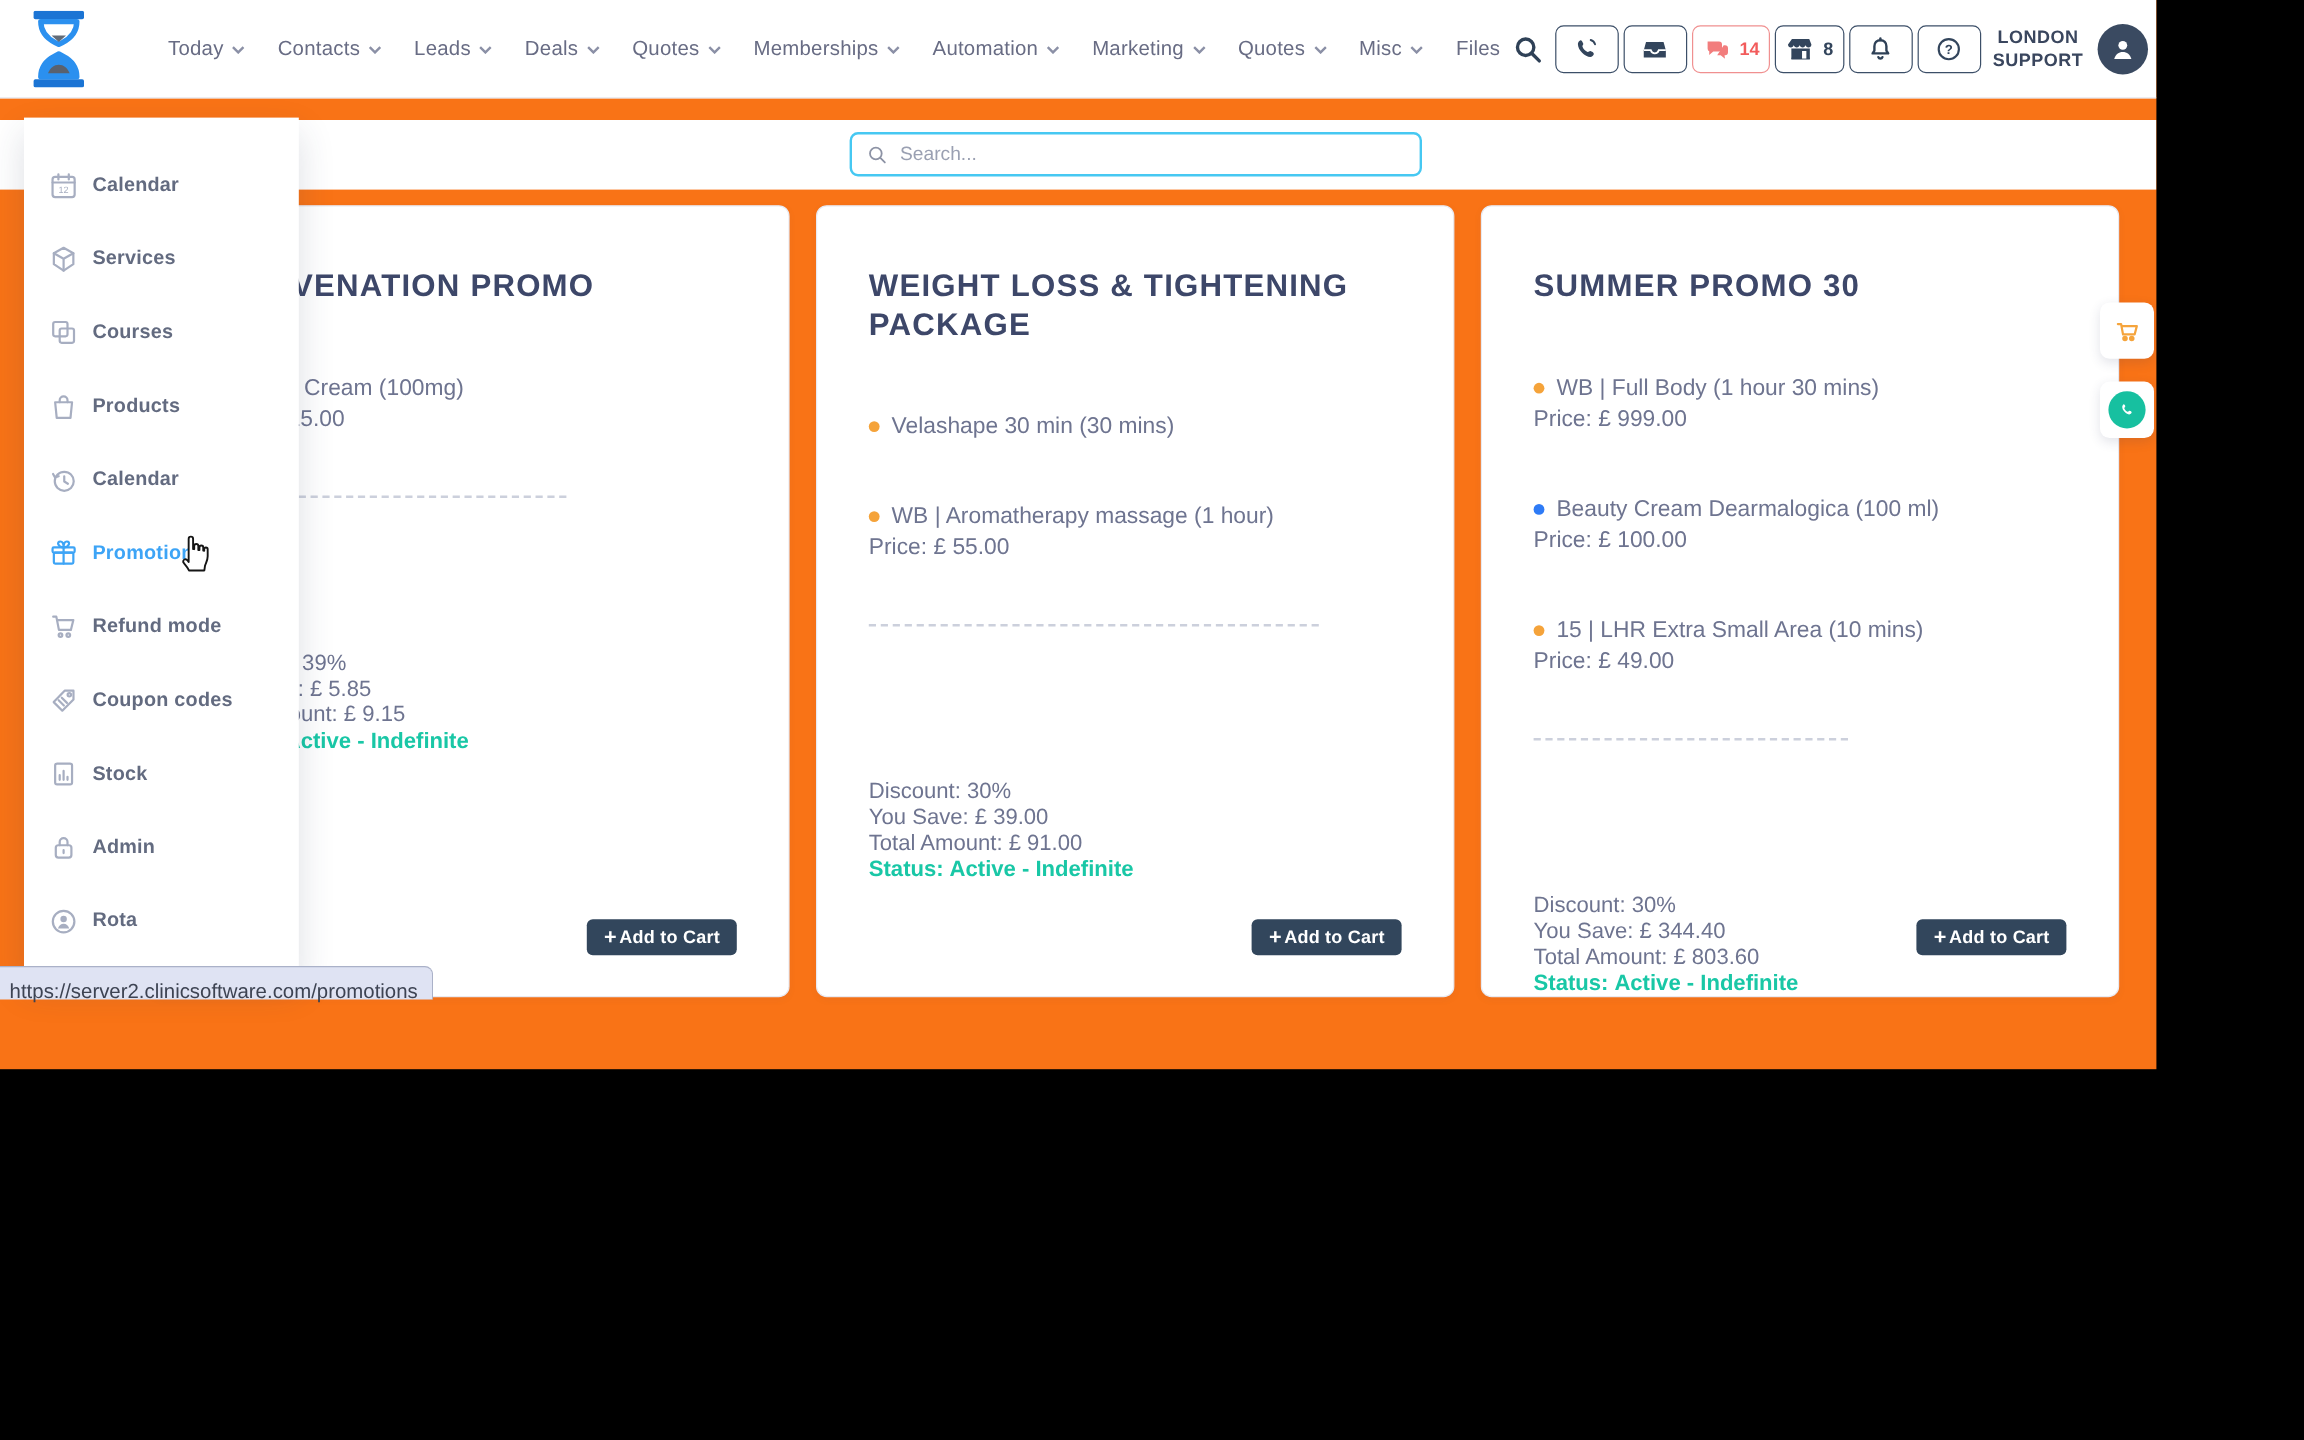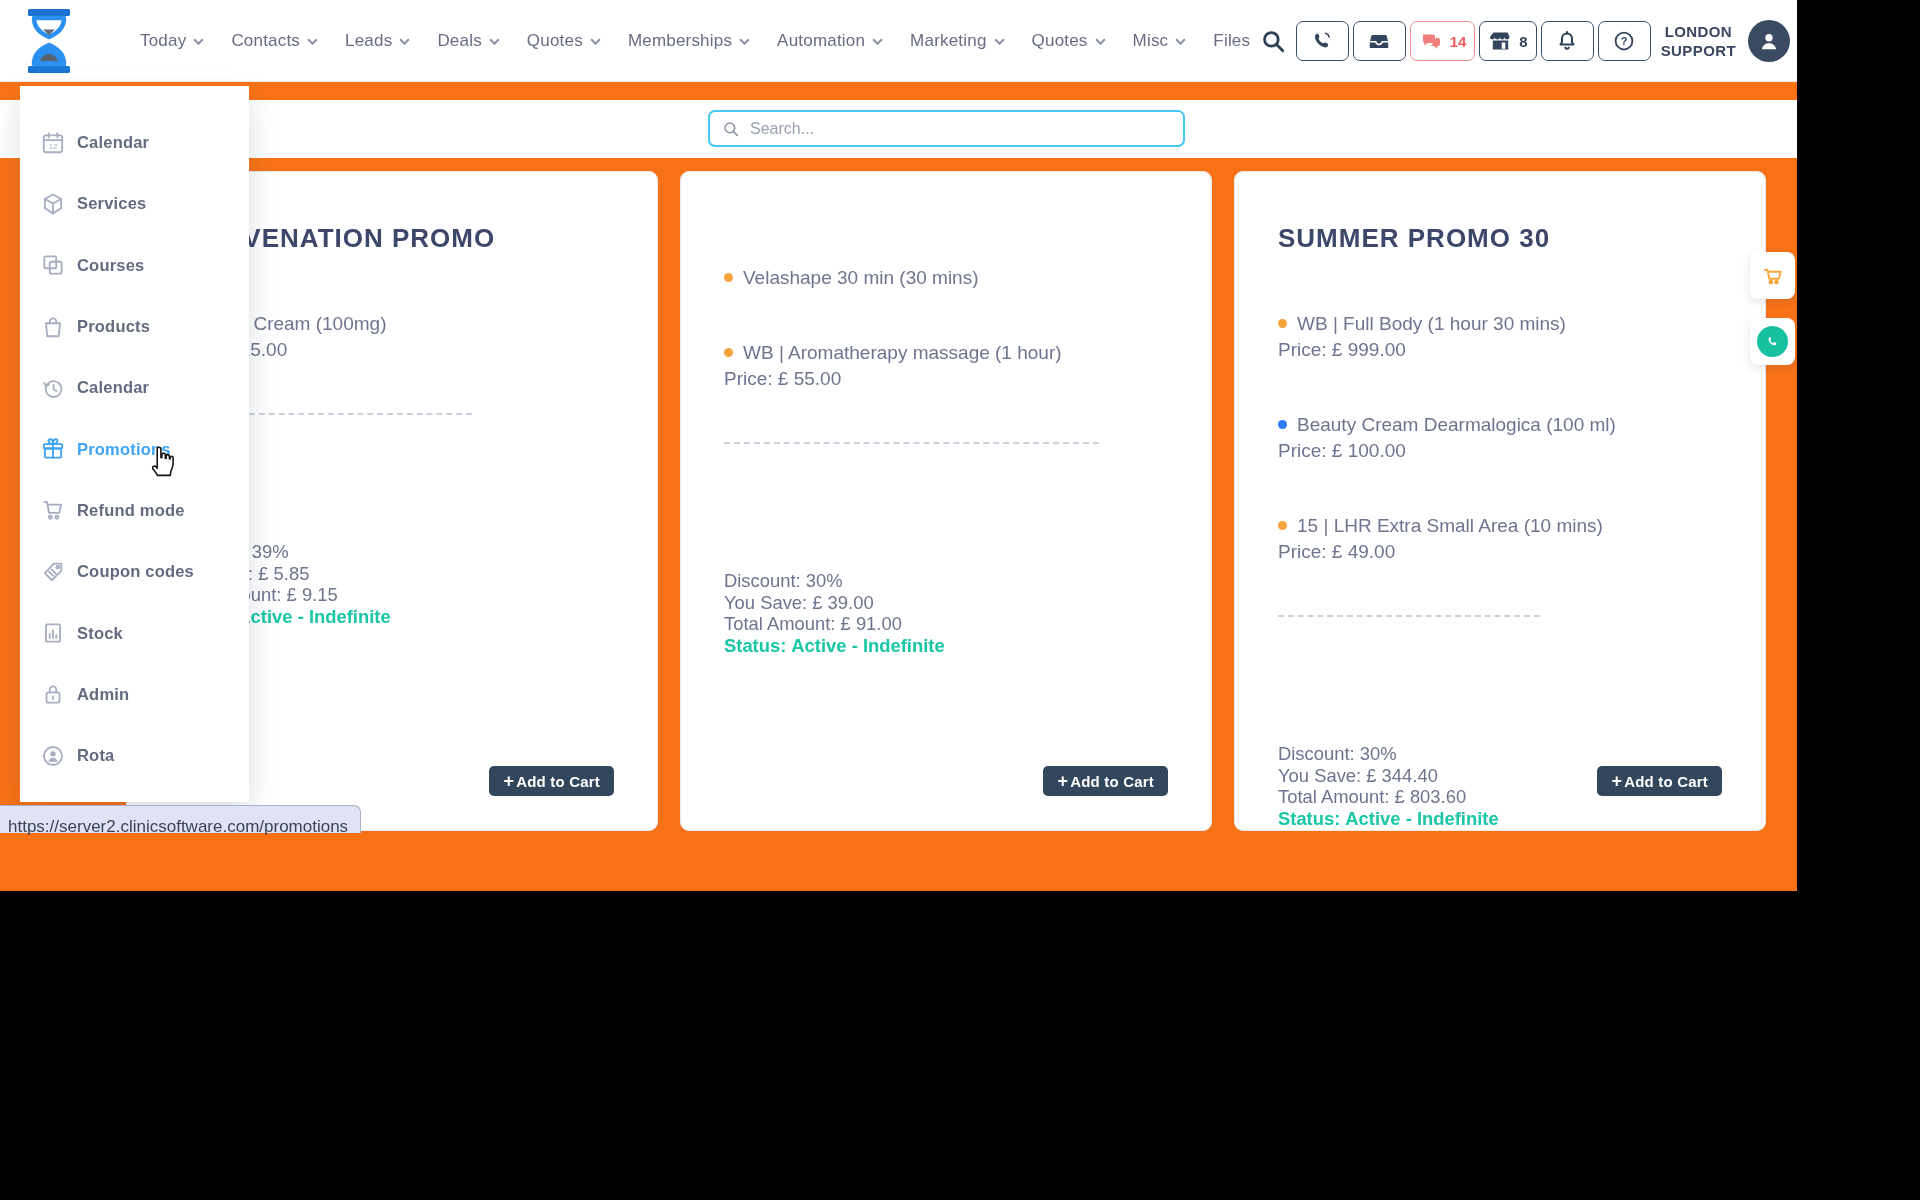--- a/index.html
+++ b/index.html
@@ -30,21 +30,21 @@
 
   
   .toolband { position:absolute; left:0; top:100px; width:1797px; height:58px; background:#fff; z-index:5; }
   .searchwrap { position:absolute; left:708px; top:10px; width:477px; height:37px;
     border:2px solid #46c8f2; border-radius:7px; background:#fff; display:flex; align-items:center; padding:16px 12px; }
   .searchwrap input { border:none; outline:none; flex:1; font-size:16px; color:#4a5165;
     font-family:"Liberation Sans", sans-serif; margin-left:10px; background:transparent; }
   .searchwrap input::placeholder { color:#9aa0b2; }
 
   
-  .sidebar { position:absolute; left:20px; top:86px; width:229px; height:716px; background:#fff;
+  .sidebar { position:absolute; left:20px; top:98px; width:229px; height:716px; background:#fff;
     box-shadow:0 12px 28px rgba(45,55,90,.16); z-index:40; padding-top:26px; }
   .side-item { height:61.3px; display:flex; align-items:center; padding-left:20px; gap:11px;
     color:#636b80; cursor:pointer; }
   .side-item .sicon { width:26px; height:26px; color:#a7aec1; flex:none; }
   .side-item .sicon svg { width:26px; height:26px; stroke:currentColor; fill:none;
     stroke-width:1.7; stroke-linecap:round; stroke-linejoin:round; }
   .side-item .slabel { font-size:16.5px; font-weight:600; letter-spacing:.2px; }
   .side-item.active { color:#3da4f6; }
   .side-item.active .sicon { color:#3da4f6; }
 
@@ -262,20 +262,21 @@
       </div>
       <button class="cartbtn">
           <span class="plus">+</span>
           <span>Add to Cart</span>
         </button>
     </div>
   </div>
 
   <div class="card c1">
     <div class="card-inner">
+      <div class="card-title">WEIGHT LOSS &amp; TIGHTENING PACKAGE</div>
       <div class="items">
         <div class="pitem">
           <div class="row1">
               <span class="bullet b-orange"></span>
               <span>Velashape 30 min (30 mins)</span>
             </div>
         </div>
         <div class="pitem">
           <div class="row1">
               <span class="bullet b-orange"></span>

